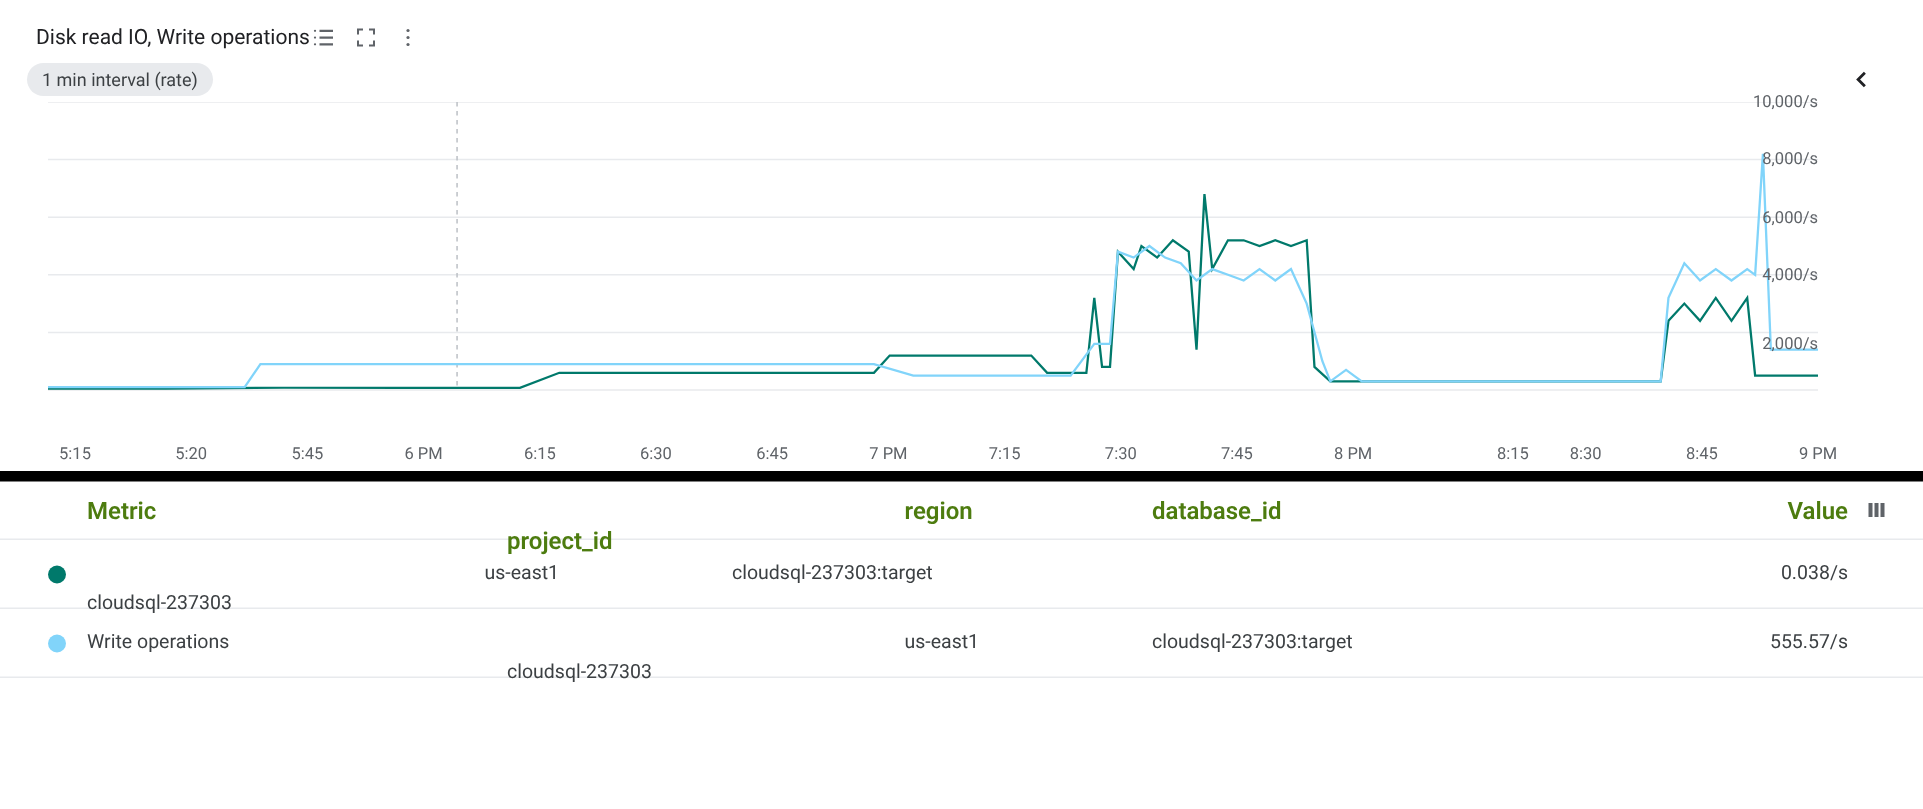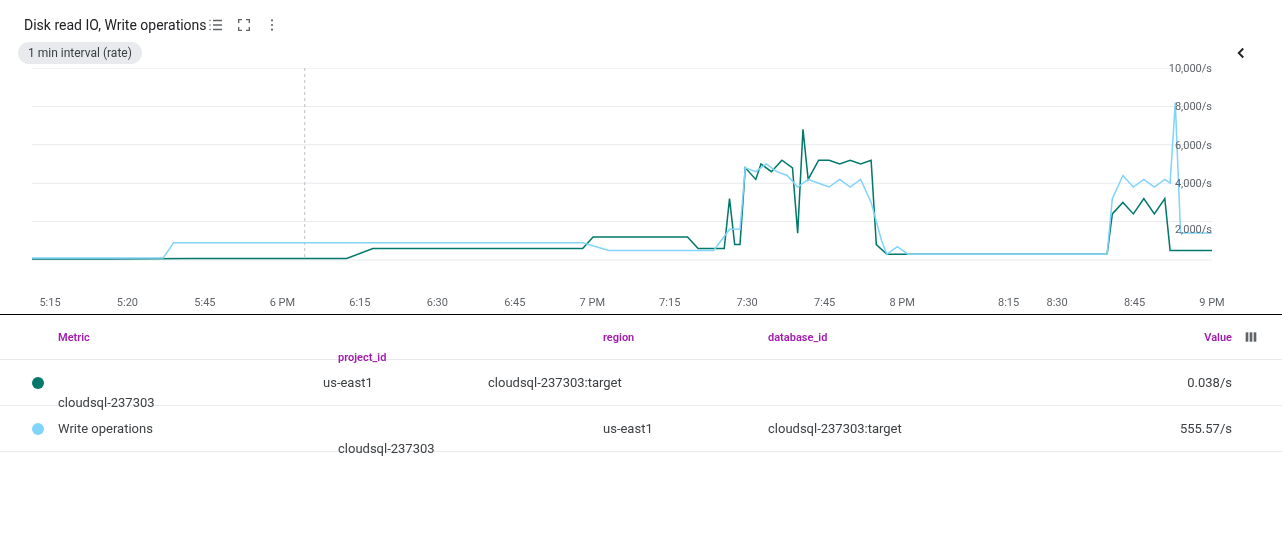--- a/index.html
+++ b/index.html
@@ -76,23 +76,23 @@
     margin-top: 16px;
   }
   .legend-row {
     display:flex; align-items:center;
     padding: 0 18px;
     height: 46px;
     border-bottom: 1px solid #e8eaed;
   }
   .legend-header {
     font-weight: 600;
-    font-size: 11px;
-    color: #a21caf;
-    border-top: 1px solid #000000;
+    font-size: 16px;
+    color: #4d7c0f;
+    border-top: 7px solid #000000;
   }
   .col-dot { width: 40px; display:flex; justify-content:center; }
   .dot { width:12px; height:12px; border-radius:50%; }
   .col-metric { flex: 0 0 280px; }
   .col-project { flex: 0 0 265px; margin-top: 40px; }
   .col-region { flex: 0 0 165px; }
   .col-db { flex: 1 1 auto; }
   .col-value { flex: 0 0 100px; text-align:right; padding-right:6px; }
   .col-cfg { width: 26px; display:flex; justify-content:center; color:#5f6368; }
   .legend-body .legend-row { color:#3c4043; font-size:13px; }

